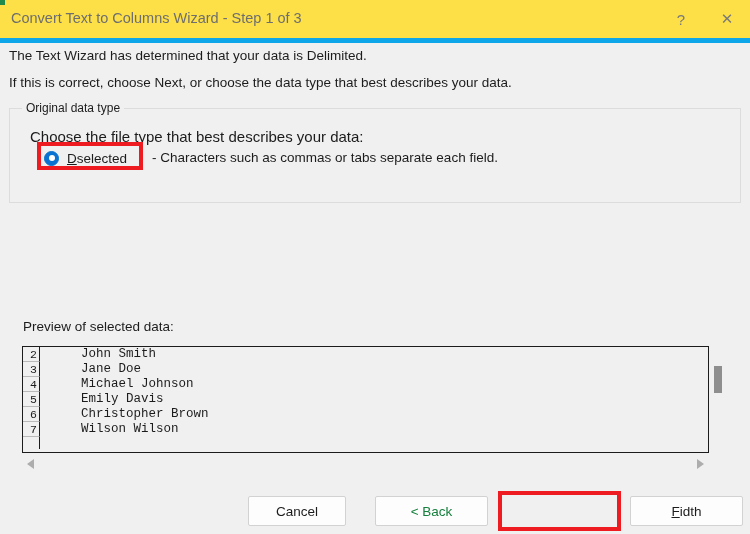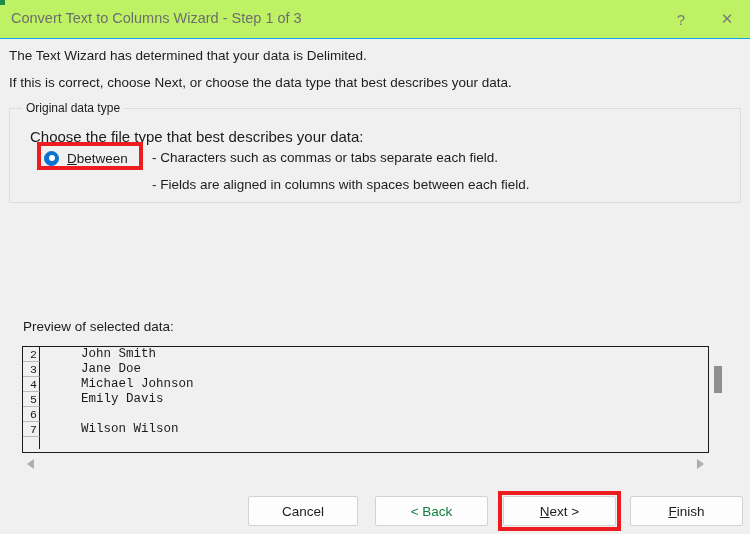--- a/index.html
+++ b/index.html
@@ -24,22 +24,22 @@
     background: #f0f0f0;
     box-sizing: border-box;
   }
 
   
   #titlebar {
     position: absolute;
     left: 0; top: 0;
     width: 750px;
     height: 38px;
-    background: #bef264;
-    border-bottom: 1px solid #0ea5e9;
+    background: #fde047;
+    border-bottom: 5px solid #0ea5e9;
   }
   #title-text {
     position: absolute;
     left: 11px;
     top: 10px;
     font-size: 14.5px;
     color: #6e6e6e;
     white-space: nowrap;
     letter-spacing: 0.0px;
   }
@@ -287,21 +287,21 @@
     font-family: "Liberation Sans", sans-serif;
     font-size: 13.5px;
     color: #1c1c1c;
     cursor: default;
     padding: 0;
     box-sizing: border-box;
     display: flex;
     align-items: center;
     justify-content: center;
   }
-  #cancel-button { left: 248px; width: 110px; }
+  #cancel-button { left: 248px; width: 98px; }
   #back-button   { left: 375px; width: 113px; color: #15803d; }
   #next-button   { left: 503px; width: 113px; }
   #finish-button { left: 630px; width: 113px; }
   .dlg-button .akey { text-decoration: underline; }
 
   #next-highlight {
     position: absolute;
     left: 498px;
     top: 491px;
     width: 123px;
@@ -329,28 +329,27 @@
 
   <div class="intro-line" id="intro-line-1">The Text Wizard has determined that your data is Delimited.</div>
   <div class="intro-line" id="intro-line-2">If this is correct, choose Next, or choose the data type that best describes your data.</div>
 
   <div id="group-box"></div>
   <div id="group-legend">Original data type</div>
   <div id="choose-label">Choose the file type that best describes your data:</div>
 
   <div class="radio-row" id="radio-row-delimited">
     <span class="radio-circle checked"></span>
-    <span class="radio-label"><span></span><span class="akey">D</span><span>between</span></span>
+    <span class="radio-label"><span></span><span class="akey">D</span><span>selected</span></span>
   </div>
 
 
   <div id="delimited-highlight"></div>
 
   <div class="radio-desc" id="desc-delimited">- Characters such as commas or tabs separate each field.</div>
-  <div class="radio-desc" id="desc-fixedwidth">- Fields are aligned in columns with spaces between each field.</div>
 
   <div id="preview-label">Preview of selected data:</div>
   <div id="preview-box">
     <div id="preview-rows">
         <div class="preview-row">
           <div class="row-num">2</div>
           <div class="row-text">John Smith</div>
         </div>
         <div class="preview-row">
           <div class="row-num">3</div>
@@ -359,42 +358,40 @@
         <div class="preview-row">
           <div class="row-num">4</div>
           <div class="row-text">Michael Johnson</div>
         </div>
         <div class="preview-row">
           <div class="row-num">5</div>
           <div class="row-text">Emily Davis</div>
         </div>
         <div class="preview-row">
           <div class="row-num">6</div>
+          <div class="row-text">Christopher Brown</div>
         </div>
         <div class="preview-row">
           <div class="row-num">7</div>
           <div class="row-text">Wilson Wilson</div>
         </div>
         <div id="row-gutter-tail"></div>
       </div>
   </div>
   <div id="preview-vscroll-thumb"></div>
   <div id="preview-hscroll">
     <div class="h-arrow" id="hscroll-left-arrow"></div>
     <div class="h-arrow" id="hscroll-right-arrow"></div>
   </div>
 
   <div class="dlg-button" id="cancel-button">
     <span>Cancel</span>
   </div>
   <div class="dlg-button" id="back-button">
     <span>&lt; Back</span>
   </div>
-  <div class="dlg-button" id="next-button">
-    <span><span></span><span class="akey">N</span><span>ext &gt;</span></span>
-  </div>
   <div class="dlg-button" id="finish-button">
-    <span><span></span><span class="akey">F</span><span>inish</span></span>
+    <span><span></span><span class="akey">F</span><span>idth</span></span>
   </div>
 
   <div id="next-highlight"></div>
 
 </div>
 
 </body></html>

